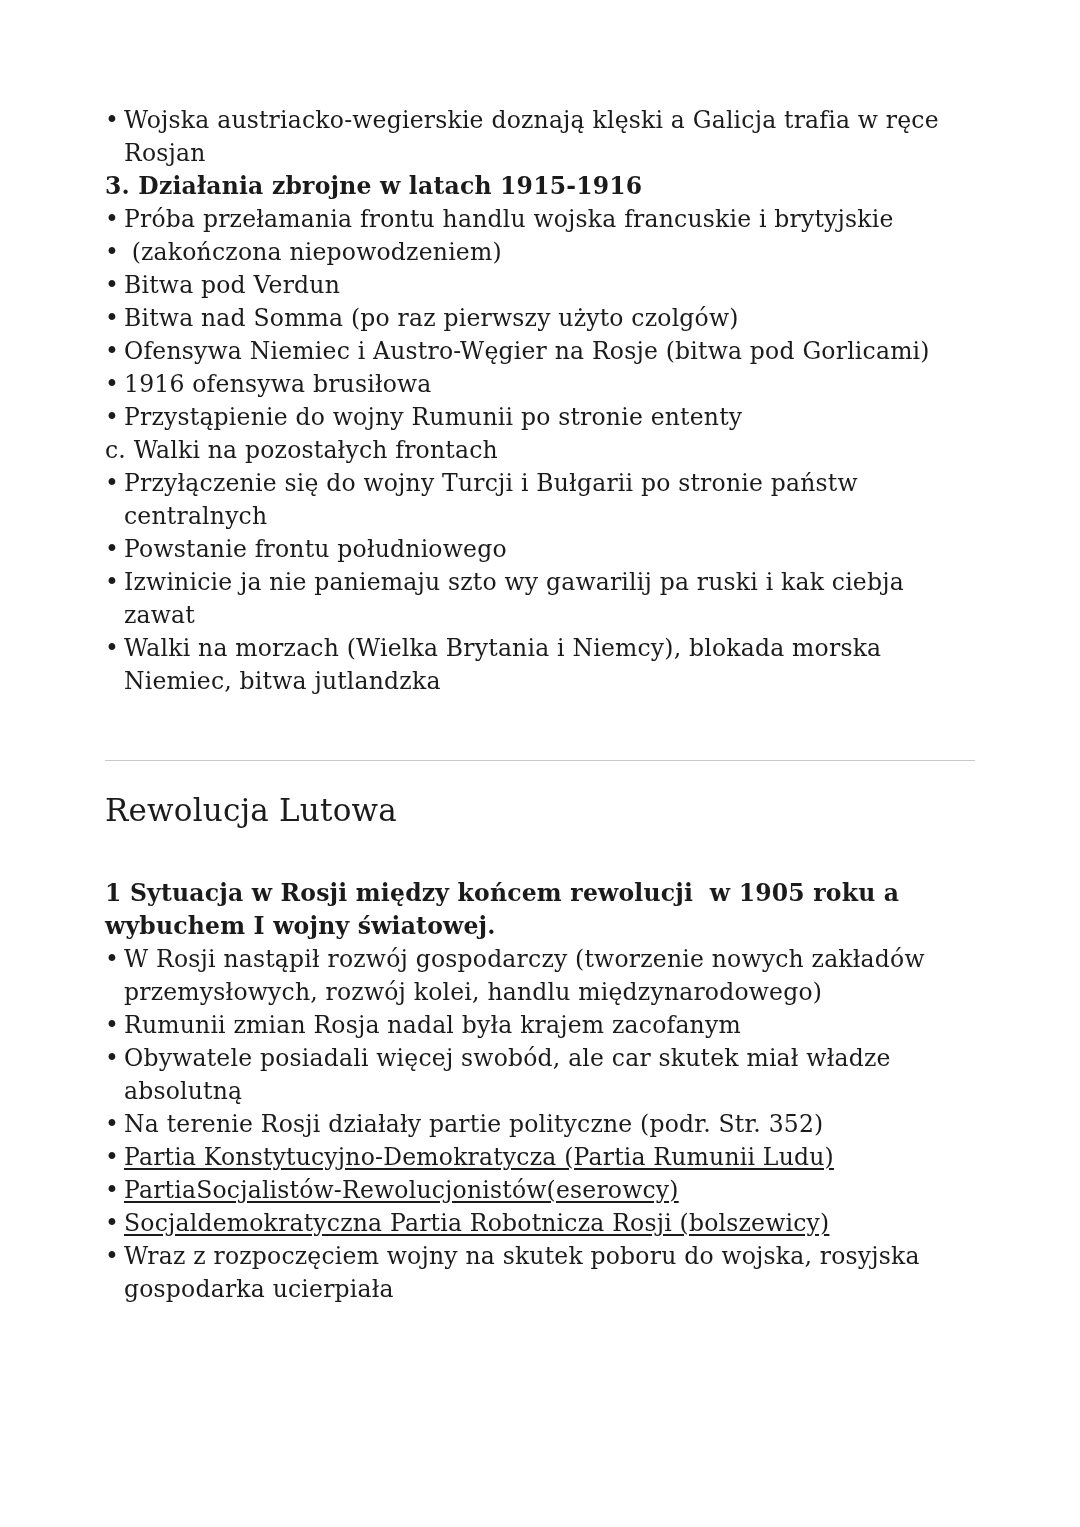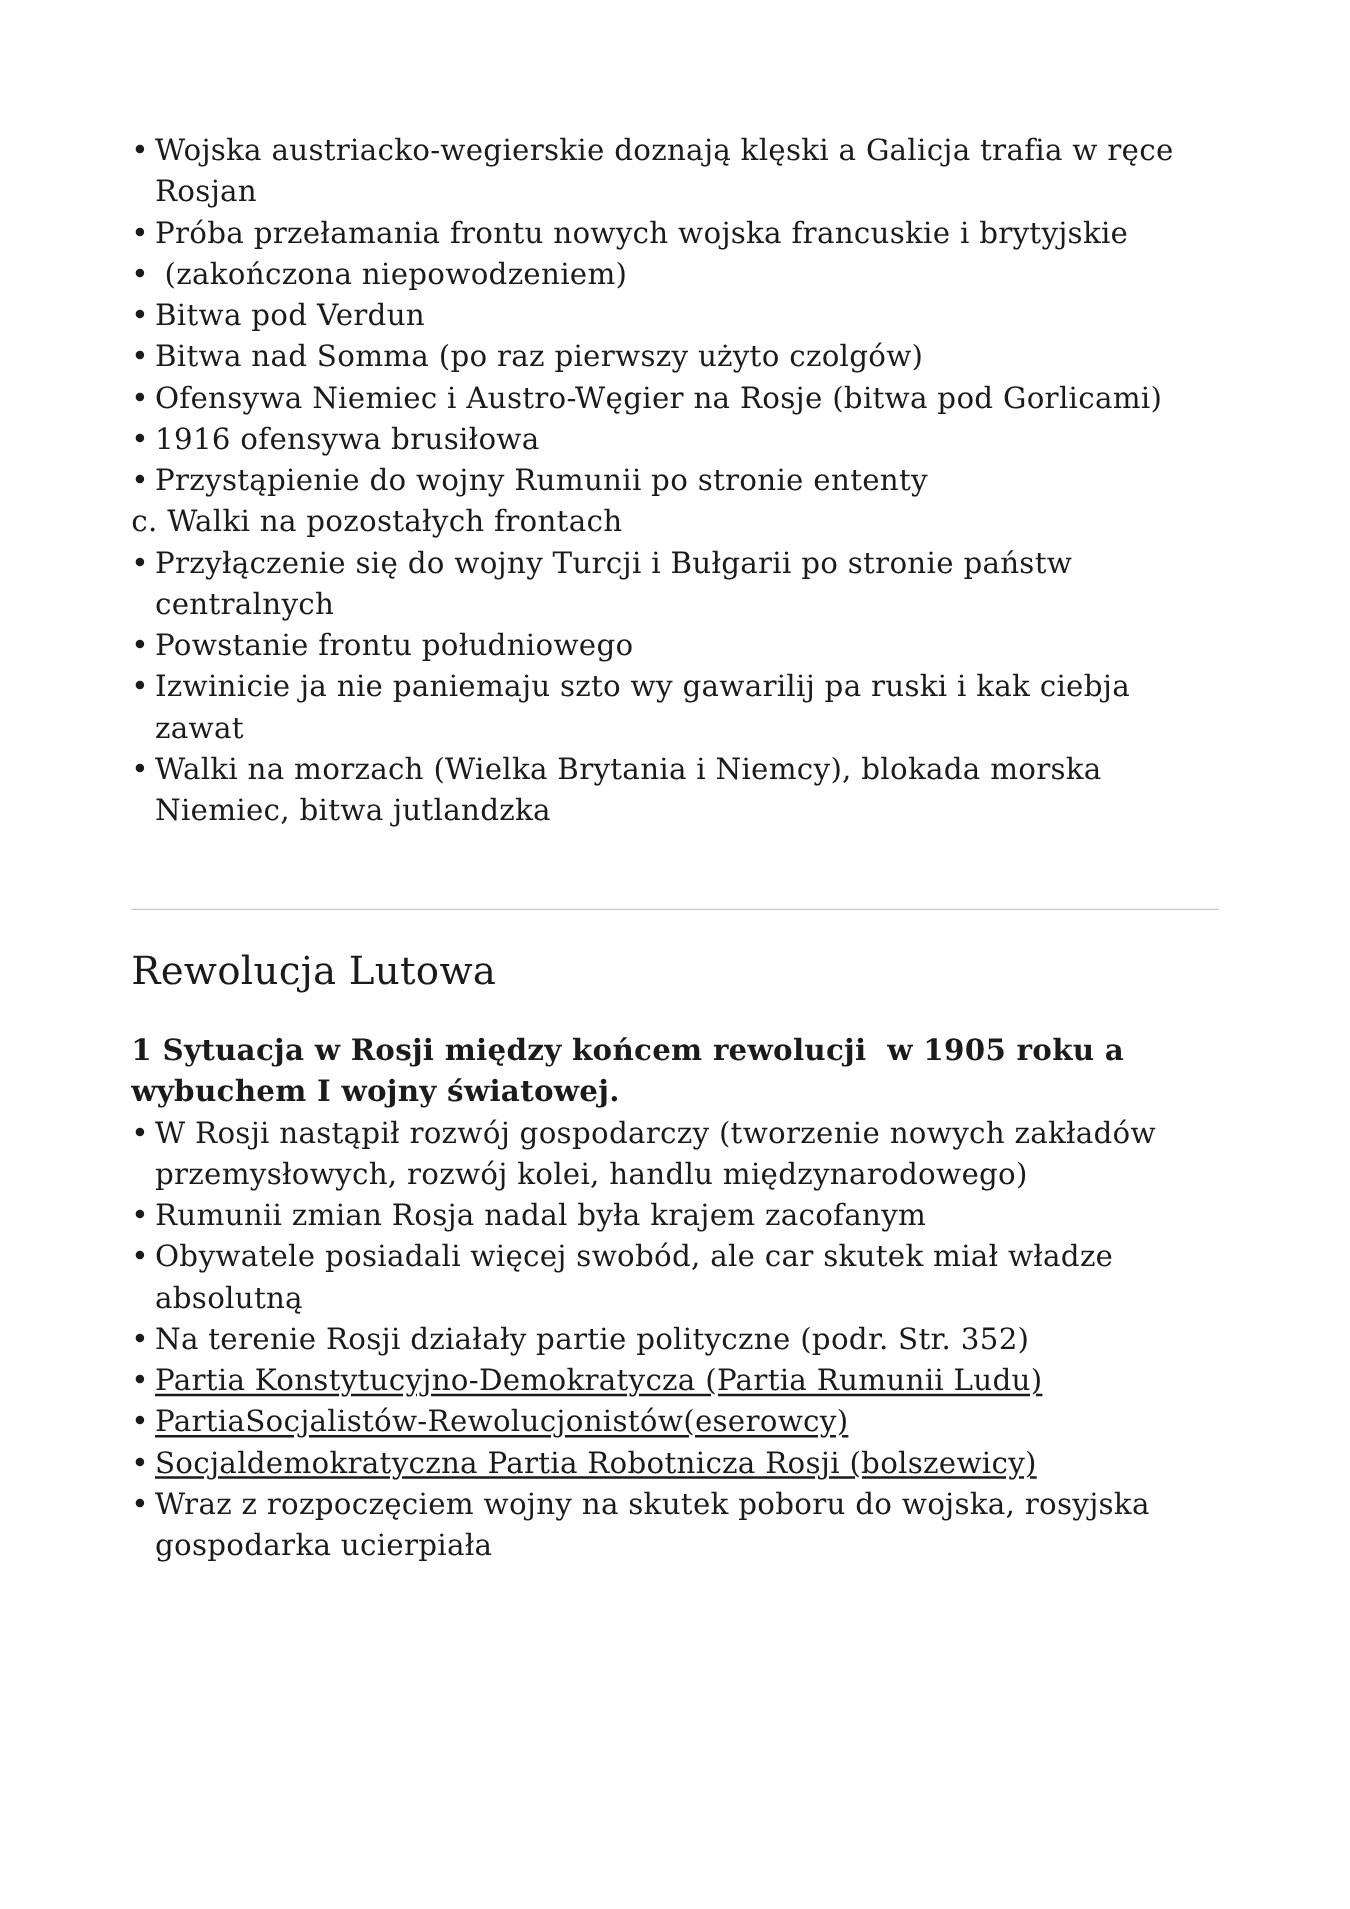--- a/index.html
+++ b/index.html
@@ -41,40 +41,41 @@
   .block.bold {
     font-weight: bold;
   }
   .block.h2 {
     font-size: 31px;
     line-height: 42px;
     font-weight: 400;
     margin: 28px 0 6px 0;
   }
   .block.spaced-top {
-    margin-top: 26px;
+    margin-top: 46px;
   }
   .underline {
     text-decoration: underline;
     text-underline-offset: 3px;
   }
   hr.divider {
     border: none;
     border-top: 1px solid #c9c9c9;
     margin: 62px 0 20px 0;
     width: 100%;
   }
 </style>
 </head>
 <body>
 
 <div class="page">
   <div>
       <div class="block bullet"><span class="dot">•</span><span class="txt">Wojska austriacko-wegierskie doznają klęski a Galicja trafia w ręce Rosjan</span></div>
-      <div class="block bullet"><span class="dot">•</span><span class="txt">Próba przełamania frontu nowych wojska francuskie i brytyjskie</span></div>
+      <div class="block bold">3. Działania zbrojne w latach 1915-1916</div>
+      <div class="block bullet"><span class="dot">•</span><span class="txt">Próba przełamania frontu handlu wojska francuskie i brytyjskie</span></div>
       <div class="block bullet"><span class="dot">•</span><span class="txt"> (zakończona niepowodzeniem)</span></div>
       <div class="block bullet"><span class="dot">•</span><span class="txt">Bitwa pod Verdun</span></div>
       <div class="block bullet"><span class="dot">•</span><span class="txt">Bitwa nad Somma (po raz pierwszy użyto czolgów)</span></div>
       <div class="block bullet"><span class="dot">•</span><span class="txt">Ofensywa Niemiec i Austro-Węgier na Rosje (bitwa pod Gorlicami)</span></div>
       <div class="block bullet"><span class="dot">•</span><span class="txt">1916 ofensywa brusiłowa</span></div>
       <div class="block bullet"><span class="dot">•</span><span class="txt">Przystąpienie do wojny Rumunii po stronie ententy</span></div>
       <div class="block plain">c. Walki na pozostałych frontach</div>
       <div class="block bullet"><span class="dot">•</span><span class="txt">Przyłączenie się do wojny Turcji i Bułgarii po stronie państw centralnych</span></div>
       <div class="block bullet"><span class="dot">•</span><span class="txt">Powstanie frontu południowego</span></div>
       <div class="block bullet"><span class="dot">•</span><span class="txt">Izwinicie ja nie paniemaju szto wy gawarilij pa ruski i kak ciebja zawat</span></div>

